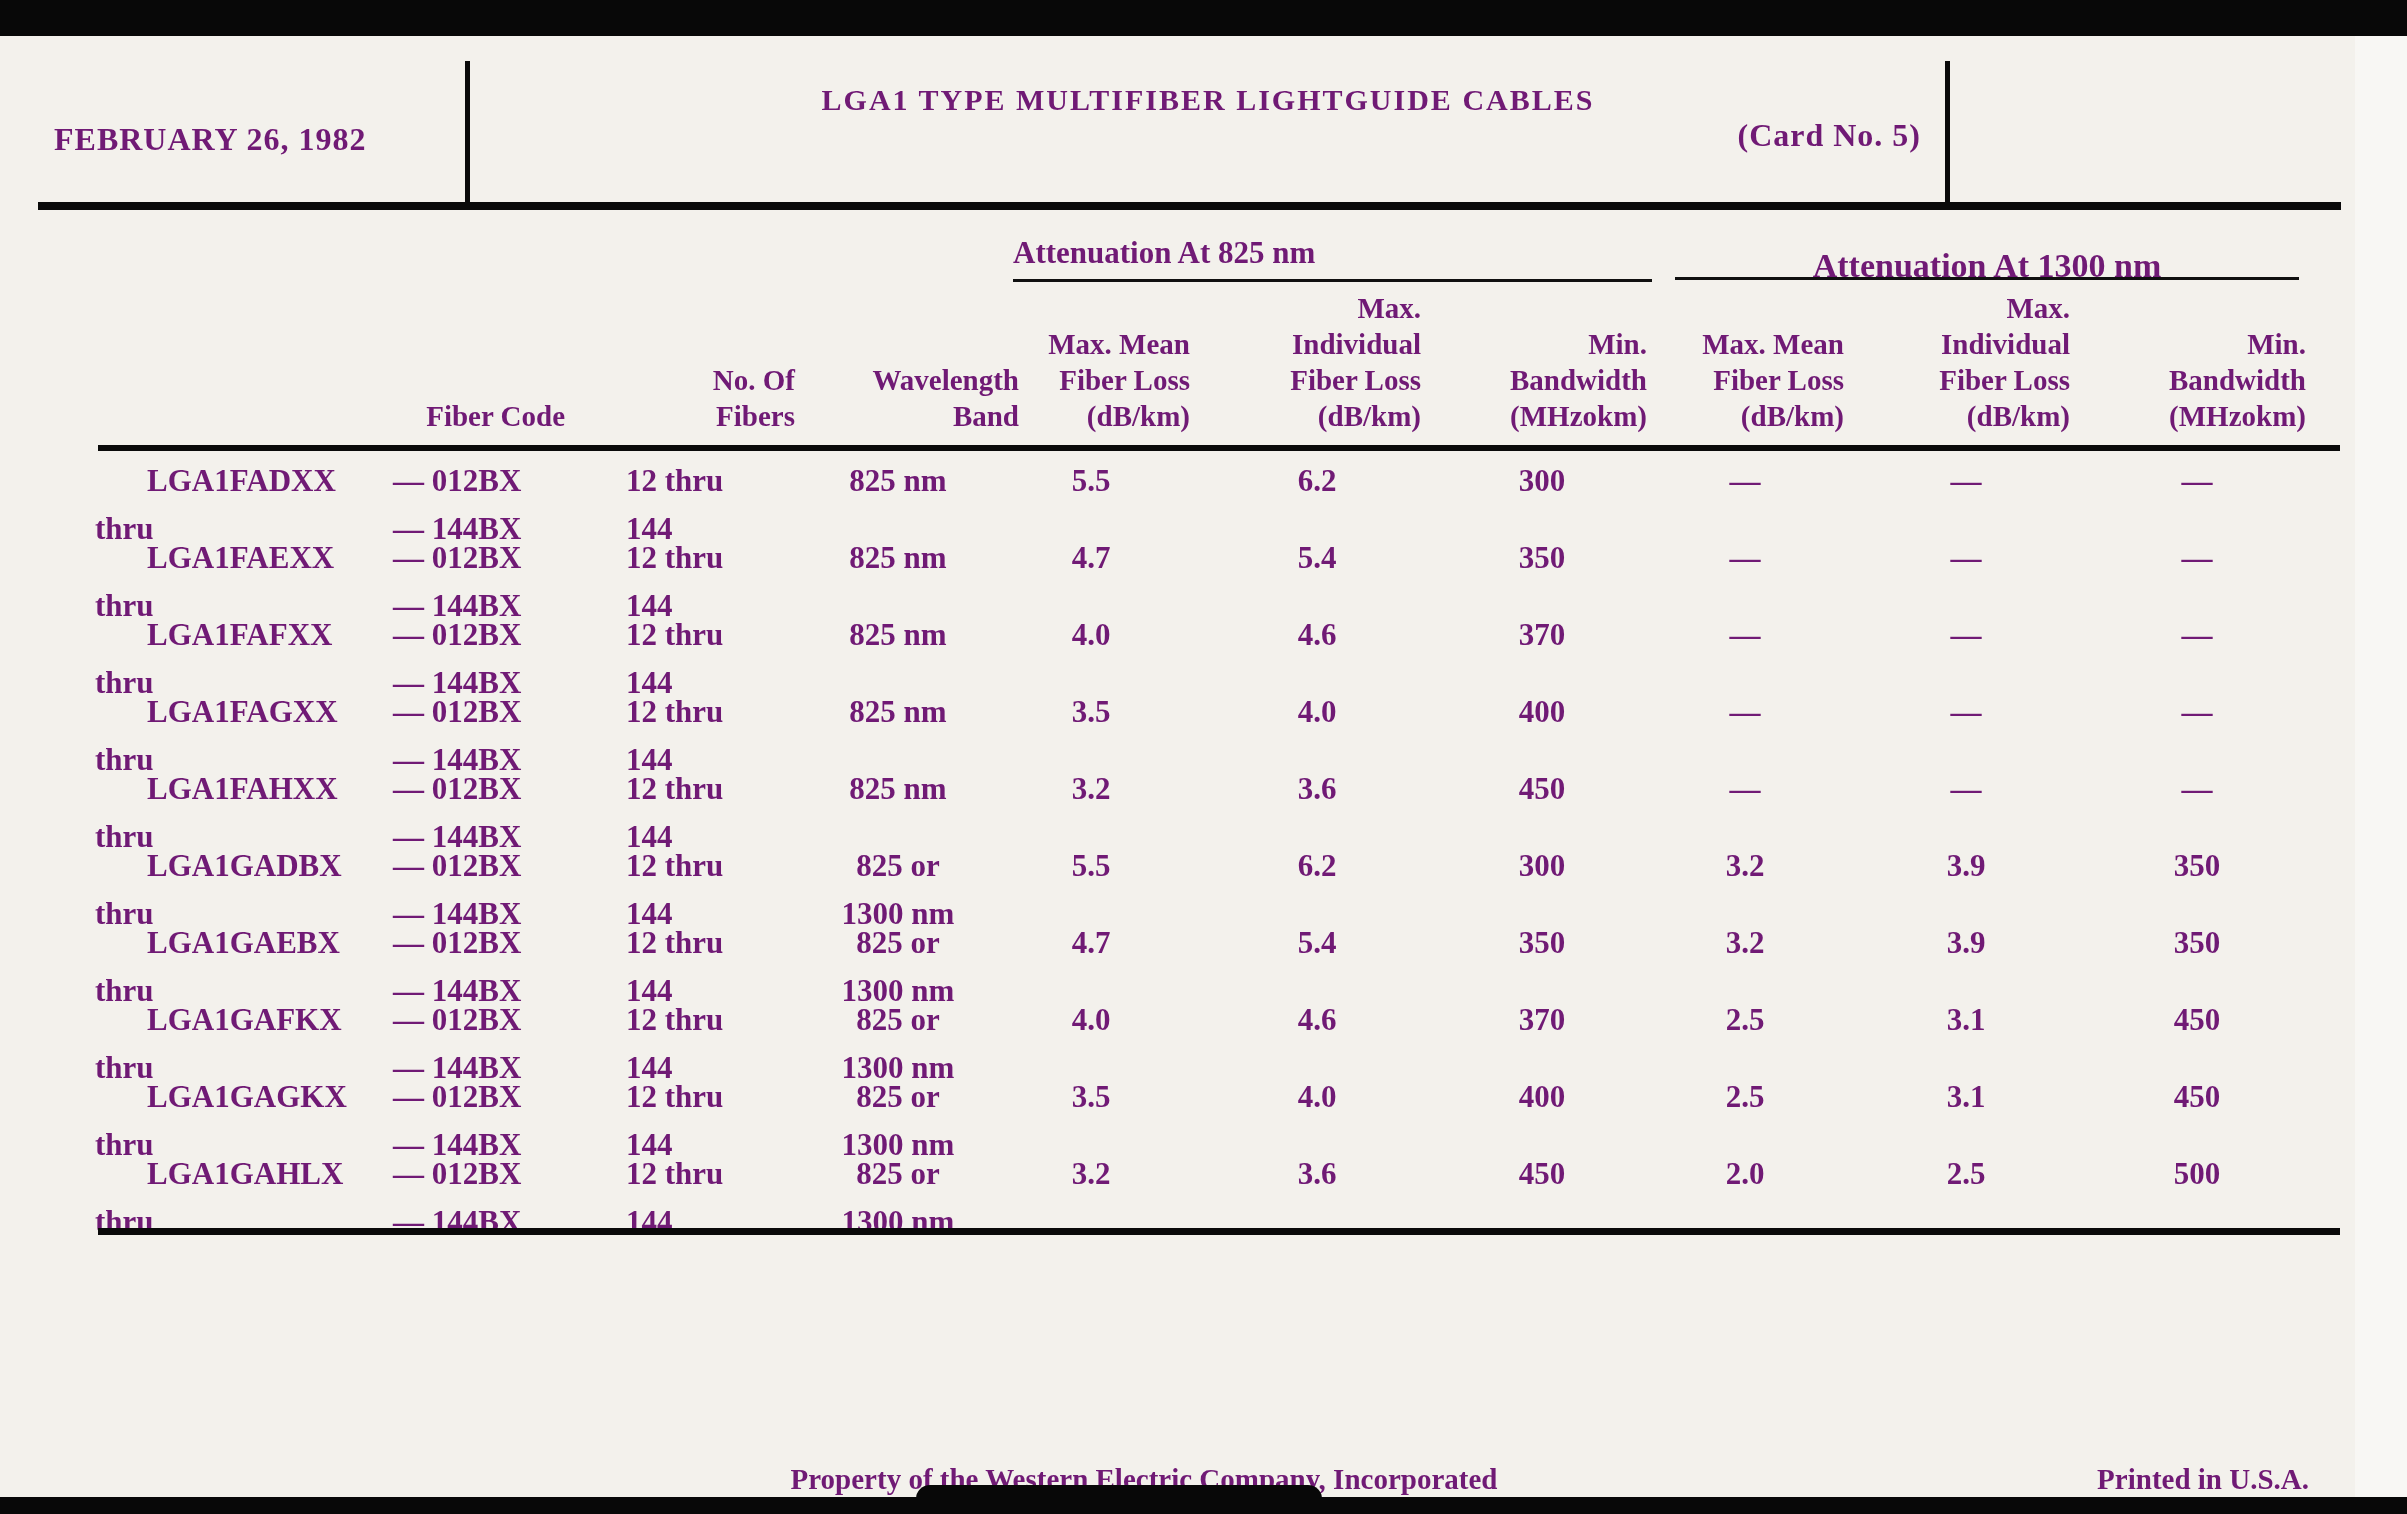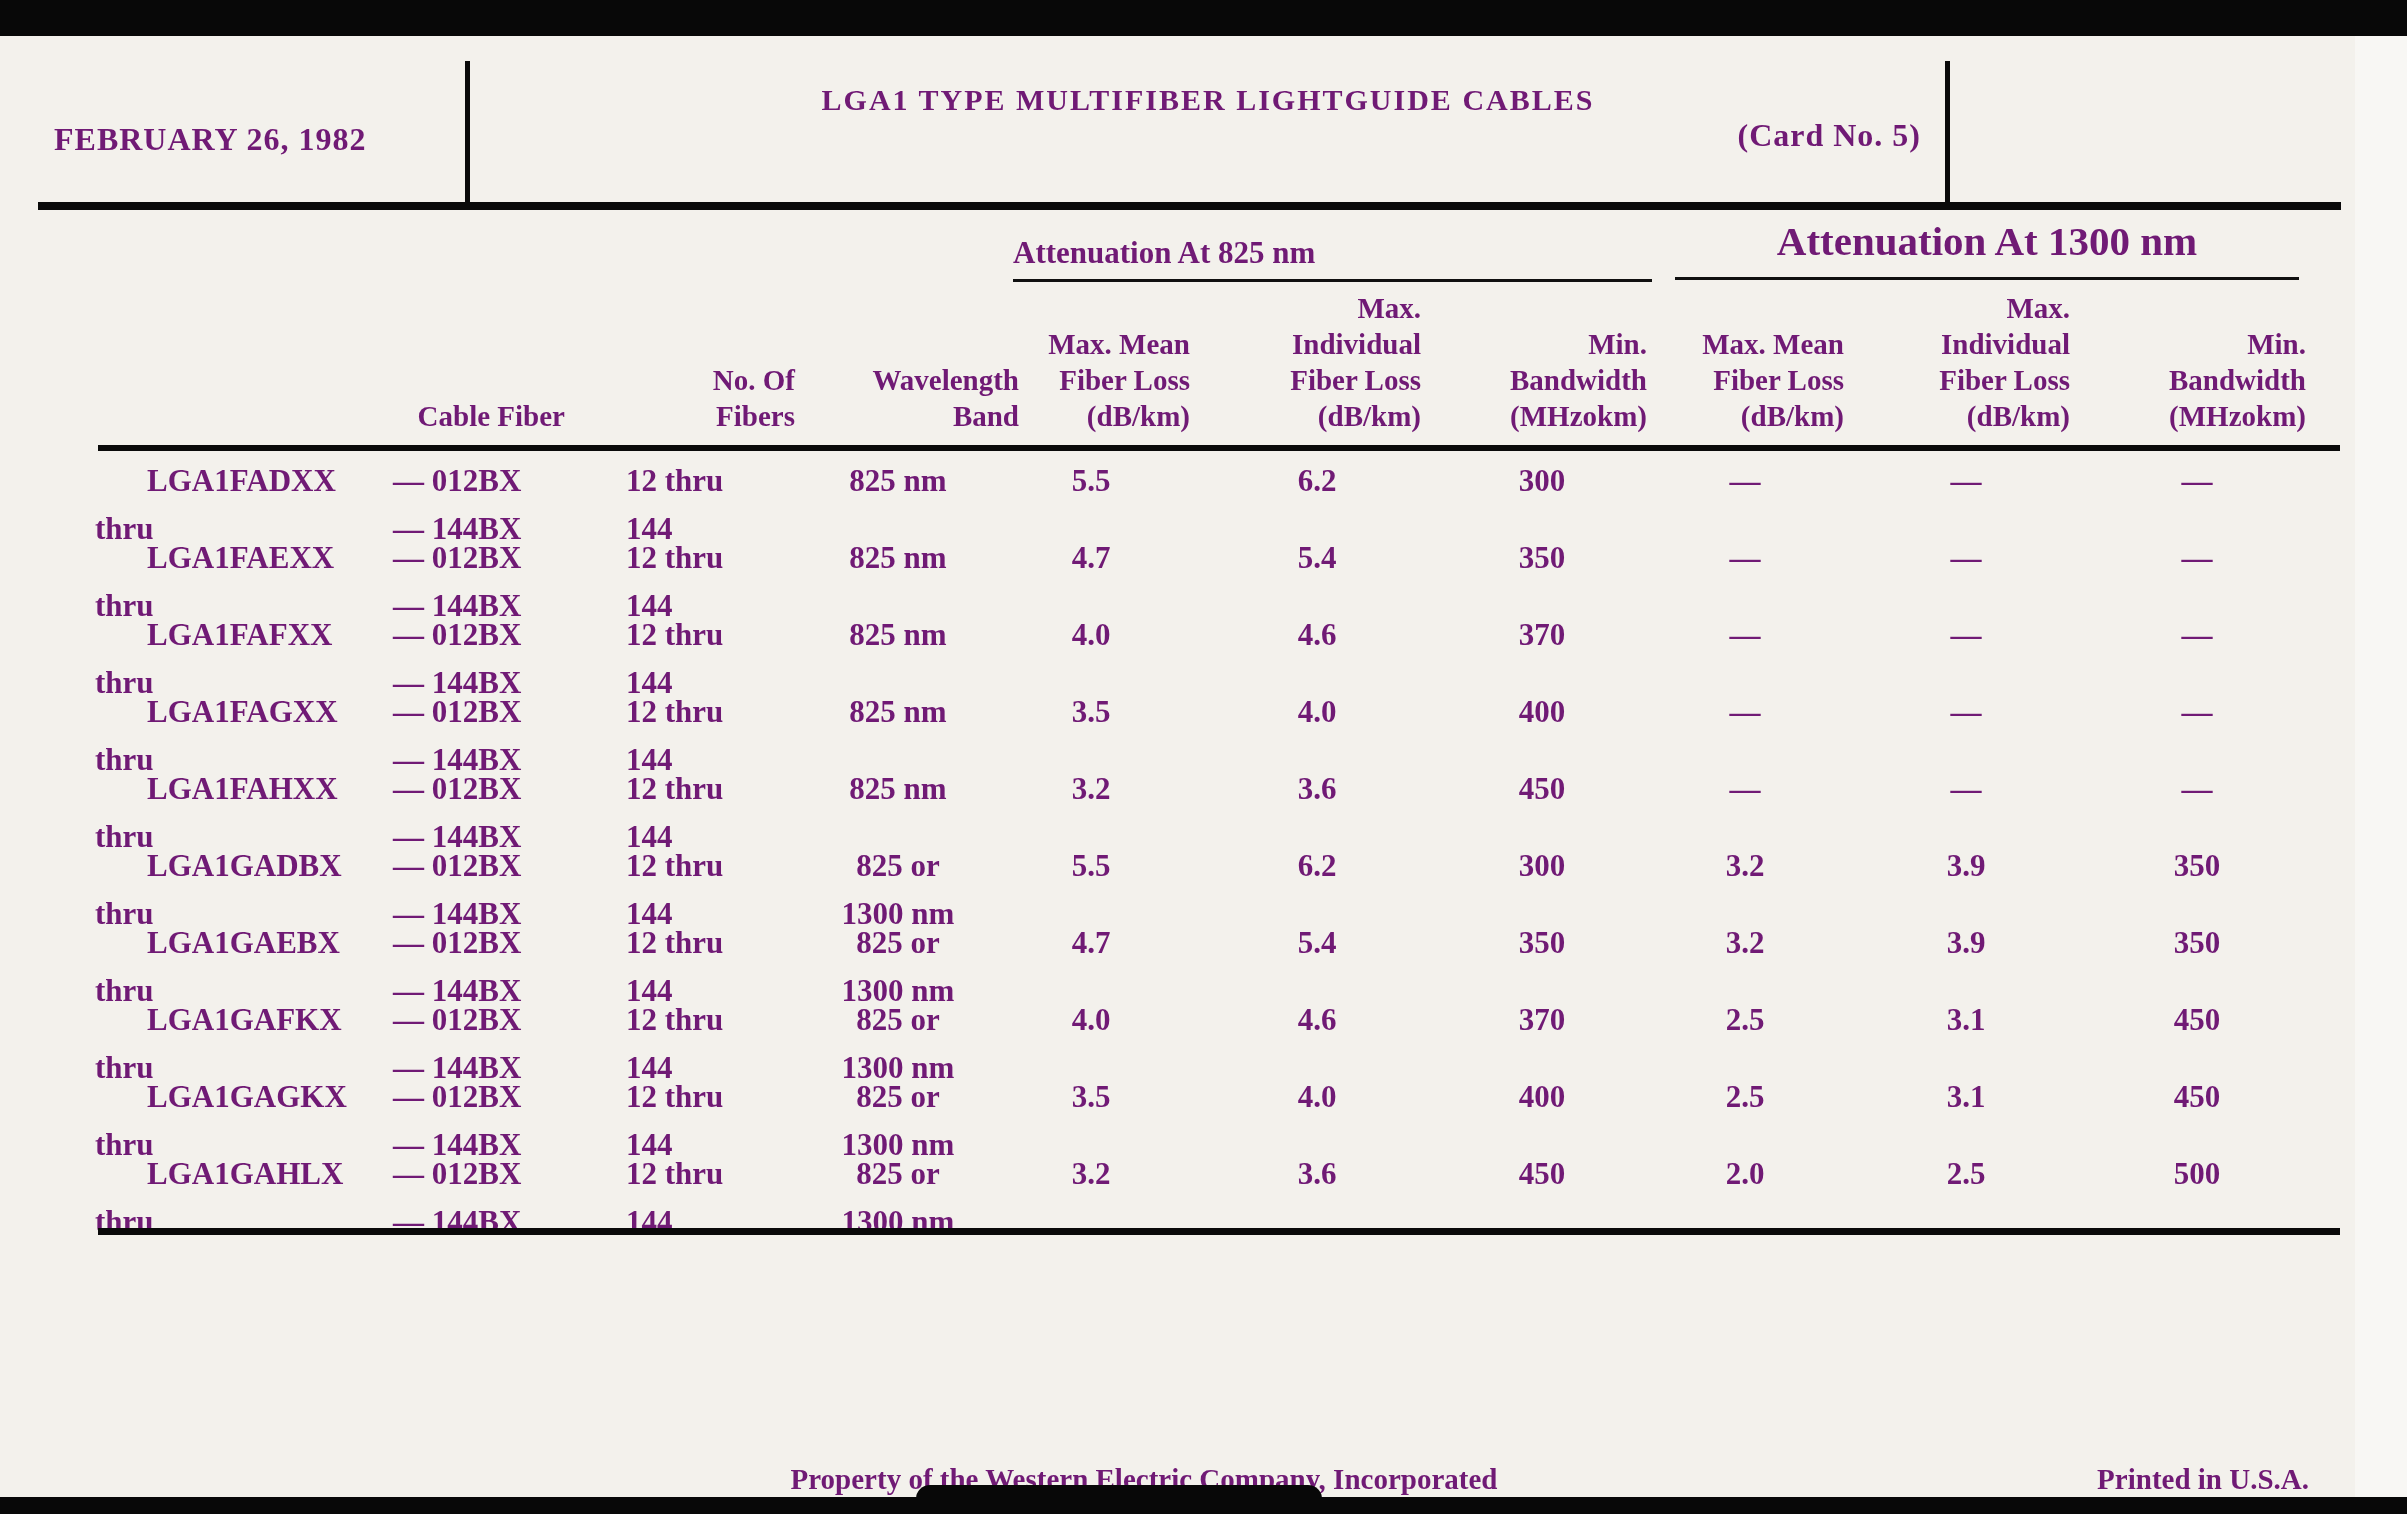--- a/index.html
+++ b/index.html
@@ -18,21 +18,21 @@
   .vl1{left:465px;}
   .vl2{left:1945px;}
   .titlebox{position:absolute;left:495px;top:83px;width:1426px;text-align:center;}
   .title{font-size:30px;letter-spacing:2px;white-space:nowrap;}
   .subtitle{font-size:32px;letter-spacing:1px;text-align:right;}
   .hrule{position:absolute;left:38px;top:202px;width:2303px;height:8px;background:#0a0a0a;}
 
   
   .g825{position:absolute;left:1013px;top:235px;width:639px;font-size:31px;white-space:nowrap;}
   .u825{position:absolute;left:1013px;top:279px;width:639px;height:3px;background:#101010;}
-  .g1300{position:absolute;left:1675px;top:217px;width:624px;text-align:center;font-size:41px;white-space:nowrap;}
+  .g1300{position:absolute;left:1675px;top:247px;width:624px;text-align:center;font-size:34px;white-space:nowrap;}
   .u1300{position:absolute;left:1675px;top:277px;width:624px;height:3px;background:#101010;}
 
   
   #colheads{position:absolute;left:0;top:293px;width:2408px;height:147px;}
   .hcol{position:absolute;bottom:6px;text-align:right;font-size:29px;line-height:36px;white-space:nowrap;}
   .hc1{left:129px;width:436px;}
   .hc2{left:597px;width:198px;}
   .hc3{left:821px;width:198px;}
   .hc4{left:992px;width:198px;}
   .hc5{left:1213px;width:208px;}
@@ -79,21 +79,21 @@
   <div class="vline vl2"></div>
   <div class="hrule"></div>
 
   <div class="g825">Attenuation At 825 nm</div>
   <div class="u825"></div>
   <div class="g1300">Attenuation At 1300 nm</div>
   <div class="u1300"></div>
 
   <div id="colheads">
       <div class="hcol hc1">
-        <div>Cable Fiber</div>
+        <div>Fiber Code</div>
       </div>
       <div class="hcol hc2">
         <div>No. Of</div>
         <div>Fibers</div>
       </div>
       <div class="hcol hc3">
         <div>Wavelength</div>
         <div>Band</div>
       </div>
       <div class="hcol hc4">

